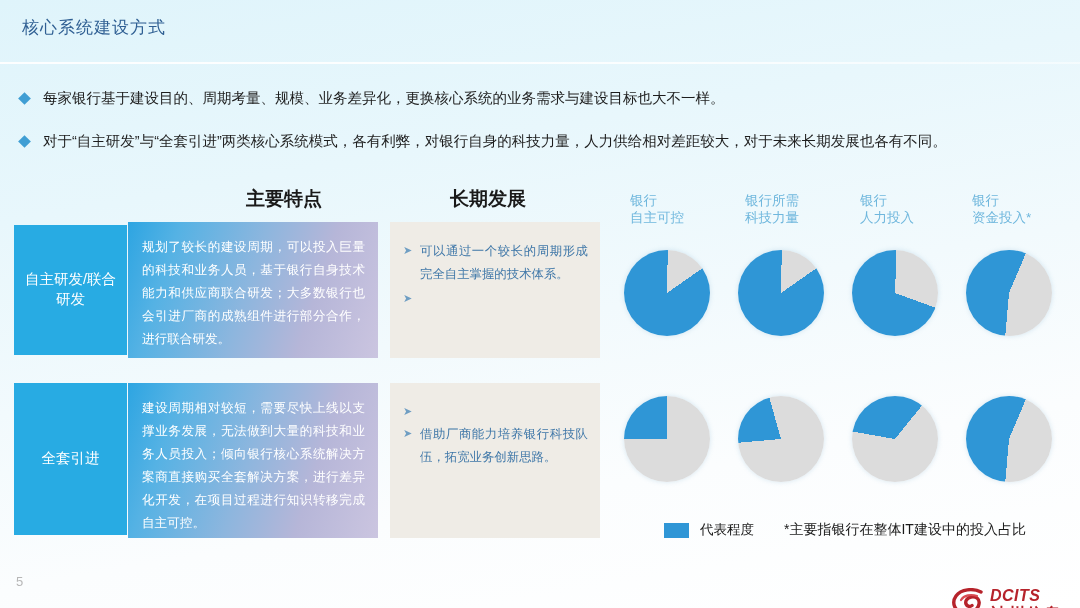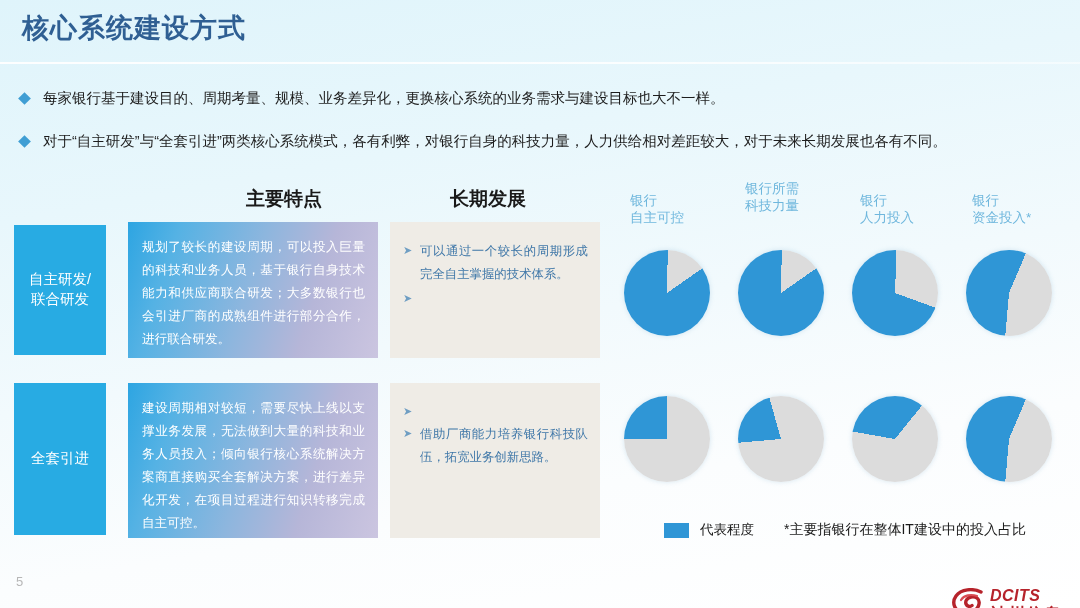--- a/index.html
+++ b/index.html
@@ -14,23 +14,23 @@
   #slide {
     position: absolute;
     left: 0; top: 0;
     width: 1080px; height: 608px;
     background: linear-gradient(170deg, #dff4fb 0%, #e8f7fc 28%, #f2fafd 52%, #fbfdfe 74%, #ffffff 100%);
   }
 
   
   #title {
     position: absolute;
-    left: 22px; top: 10px;
-    font-size: 27px;
-    font-weight: bold;
+    left: 22px; top: 16px;
+    font-size: 17px;
+    font-weight: normal;
     color: #2f5f93;
     letter-spacing: 1px;
     white-space: nowrap;
   }
   #title-rule {
     position: absolute;
     left: 0; top: 62px;
     width: 1080px; height: 2px;
     background: linear-gradient(90deg, rgba(255,255,255,0.95) 0%, rgba(255,255,255,0.85) 60%, rgba(255,255,255,0.5) 100%);
   }
@@ -66,21 +66,21 @@
     color: #1a1a1a;
     white-space: nowrap;
   }
   #colhead-0 { left: 222px; top: 186px; margin-left: 24px; }
   #colhead-1 { left: 450px; top: 186px; }
 
   
   .label-cell {
     position: absolute;
     left: 14px;
-    width: 92px;
+    width: 113px;
     background: #28abe3;
     color: #ffffff;
     font-size: 14.5px;
     line-height: 1.35;
     display: flex;
     align-items: center;
     justify-content: center;
     text-align: center;
     padding: 4px 9px;
   }
@@ -235,21 +235,21 @@
     <div class="lt-item">
       <span class="lt-arrow">➤</span>
       <span class="lt-text">借助厂商能力培养银行科技队伍，拓宽业务创新思路。</span>
     </div>
   </div>
 
   <div class="pie-header" style="left:630px; top:192px;">
     <div>银行</div>
     <div>自主可控</div>
   </div>
-  <div class="pie-header" style="left:745px; top:180px;">
+  <div class="pie-header" style="left:745px; top:192px;">
     <div>银行所需</div>
     <div>科技力量</div>
   </div>
   <div class="pie-header" style="left:860px; top:192px;">
     <div>银行</div>
     <div>人力投入</div>
   </div>
   <div class="pie-header" style="left:972px; top:192px;">
     <div>银行</div>
     <div>资金投入*</div>

